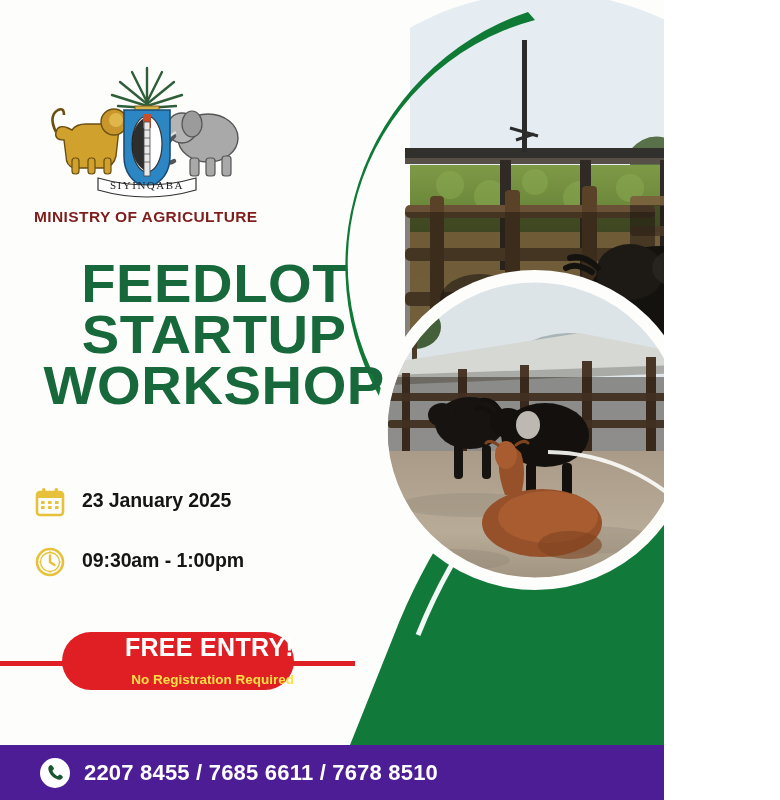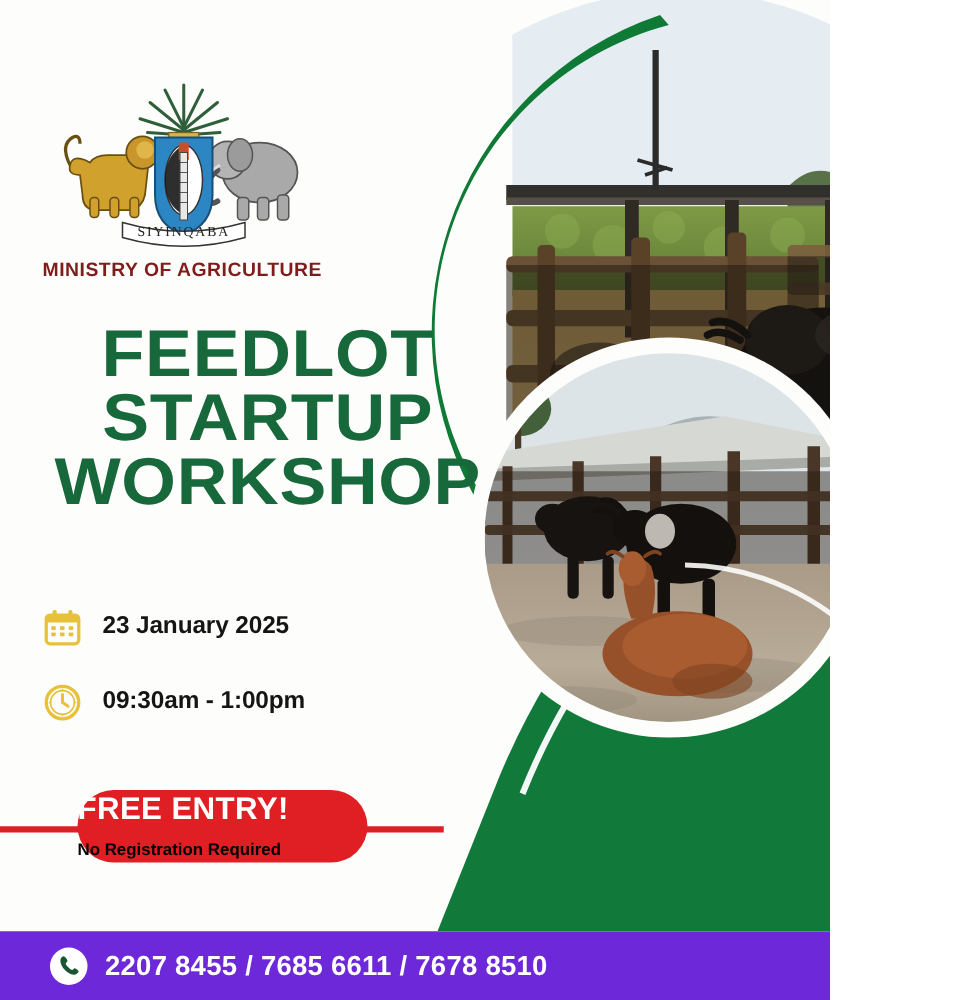--- a/index.html
+++ b/index.html
@@ -112,44 +112,44 @@
     background:#de1f26;
   }
   #entry-pill {
     position:absolute;
     left:62px; top:0;
     width:232px; height:58px;
     background:#e01f24;
     border-radius:29px;
     display:flex;
     flex-direction:column;
-    align-items:flex-start;
+    align-items:flex-end;
     justify-content:center;
   }
   #entry-main {
     color:#ffffff;
     font-size:25px;
     font-weight:bold;
     line-height:25px;
     letter-spacing:0.3px;
   }
   #entry-sub {
-    color:#000000;
+    color:#fde047;
     font-size:13.5px;
     font-weight:bold;
     line-height:15px;
     margin-top:12px;
   }
 
   
   #footer {
     position:absolute;
     left:0; bottom:0;
     width:780px; height:55px;
-    background:#6d28d9;
+    background:#4c1d95;
     display:flex;
     align-items:center;
     z-index:9;
   }
   #phone-icon {
     margin-left:40px;
     width:30px; height:30px;
     background:#ffffff;
     border-radius:50%;
     display:flex; align-items:center; justify-content:center;

